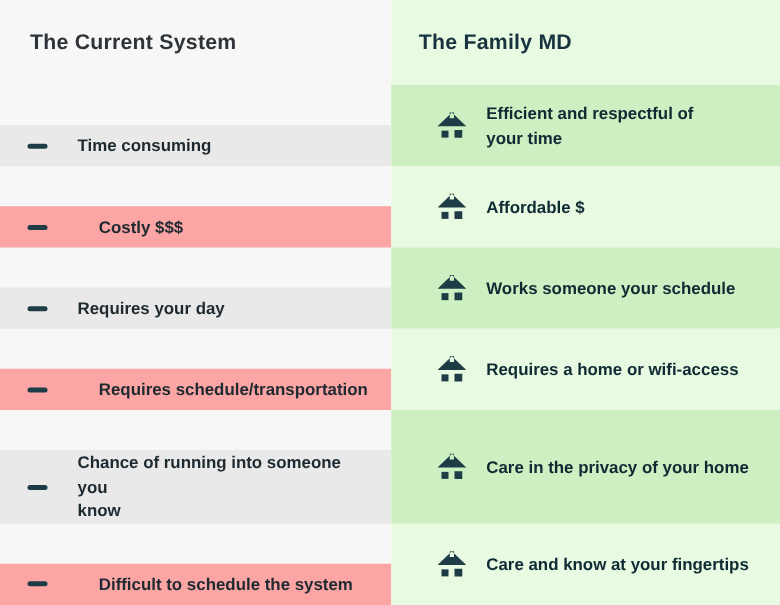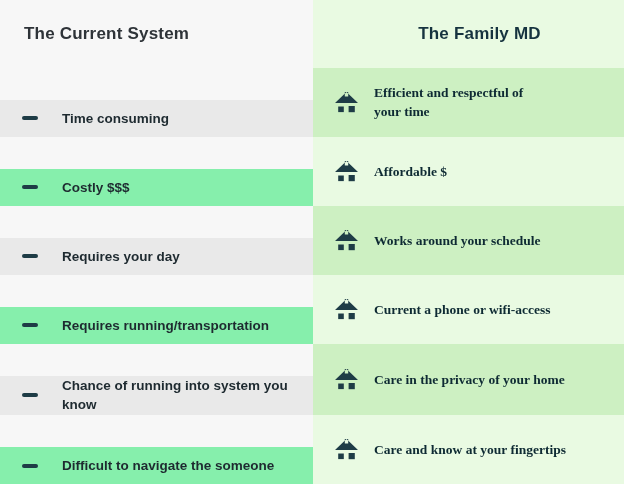--- a/index.html
+++ b/index.html
@@ -18,38 +18,38 @@
   }
   .cell {
     display: flex;
     align-items: center;
     box-sizing: border-box;
   }
   
   .hdr-left   { background: #f7f7f7; }
   .hdr-right  { background: #e9fae2; }
   .left.shade  { background: #e9e9e9; }
-  .left.plain  { background: #86efac; }
+  .left.plain  { background: #fca5a5; gap: 17px; }
   .right.shade { background: #cdf0c2; }
   .right.plain { background: #e9fae2; }
 
   
   .hdr-left  { padding-left: 24px; }
-  .hdr-right { padding-left: 22px; justify-content: center; }
+  .hdr-right { padding-left: 22px; }
   .hdr-text {
     font-size: 17px;
     font-weight: 700;
     letter-spacing: 0.2px;
   }
   .hdr-left  .hdr-text { color: #2e3338; }
   .hdr-right .hdr-text { color: #16333f; }
 
   
   .left  { padding: 0 14px 0 22px; margin-top: 32px; }
-  .right { padding: 0 10px 0 22px; font-family: Liberation Serif, serif; }
+  .right { padding: 0 10px 0 37px; }
   .item-text {
     font-size: 13.5px;
     font-weight: 600;
     line-height: 1.45;
     white-space: pre-line;
   }
   .left  .item-text { color: #1e2a30; }
   .right .item-text { color: #0e2a33; }
 
   
@@ -126,59 +126,59 @@
         <span class="dash"></span>
       </span>
     <span class="item-text">Requires your day</span>
   </div>
   <div class="cell right shade">
     <span class="icon-wrap house-wrap">
       <svg class="house-svg" width="23" height="21" viewBox="0 0 23 21">
           <use href="#house-glyph"></use>
         </svg>
     </span>
-    <span class="item-text">Works around your schedule</span>
+    <span class="item-text">Works someone your schedule</span>
   </div>
 
   <div class="cell left plain">
     <span class="icon-wrap dash-wrap">
         <span class="dash"></span>
       </span>
-    <span class="item-text">Requires running/transportation</span>
+    <span class="item-text">Requires schedule/transportation</span>
   </div>
   <div class="cell right plain">
     <span class="icon-wrap house-wrap">
       <svg class="house-svg" width="23" height="21" viewBox="0 0 23 21">
           <use href="#house-glyph"></use>
         </svg>
     </span>
-    <span class="item-text">Current a phone or wifi-access</span>
+    <span class="item-text">Requires a home or wifi-access</span>
   </div>
 
   <div class="cell left shade">
     <span class="icon-wrap dash-wrap">
         <span class="dash"></span>
       </span>
-    <span class="item-text">Chance of running into system you
+    <span class="item-text">Chance of running into someone you
 know</span>
   </div>
   <div class="cell right shade">
     <span class="icon-wrap house-wrap">
       <svg class="house-svg" width="23" height="21" viewBox="0 0 23 21">
           <use href="#house-glyph"></use>
         </svg>
     </span>
     <span class="item-text">Care in the privacy of your home</span>
   </div>
 
   <div class="cell left plain">
     <span class="icon-wrap dash-wrap">
         <span class="dash"></span>
       </span>
-    <span class="item-text">Difficult to navigate the someone</span>
+    <span class="item-text">Difficult to schedule the system</span>
   </div>
   <div class="cell right plain">
     <span class="icon-wrap house-wrap">
       <svg class="house-svg" width="23" height="21" viewBox="0 0 23 21">
           <use href="#house-glyph"></use>
         </svg>
     </span>
     <span class="item-text">Care and know at your fingertips</span>
   </div>
 

